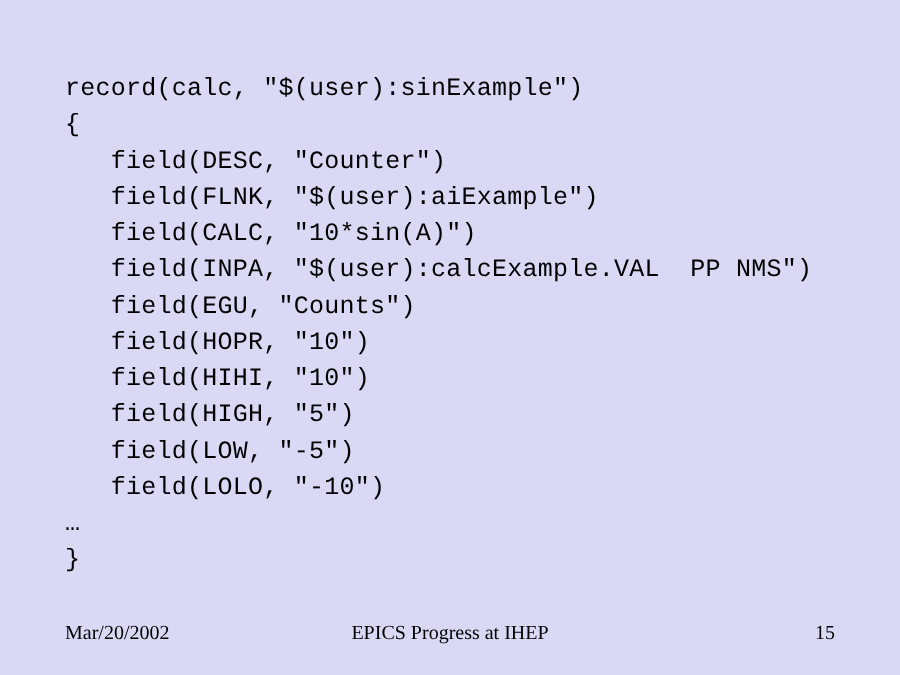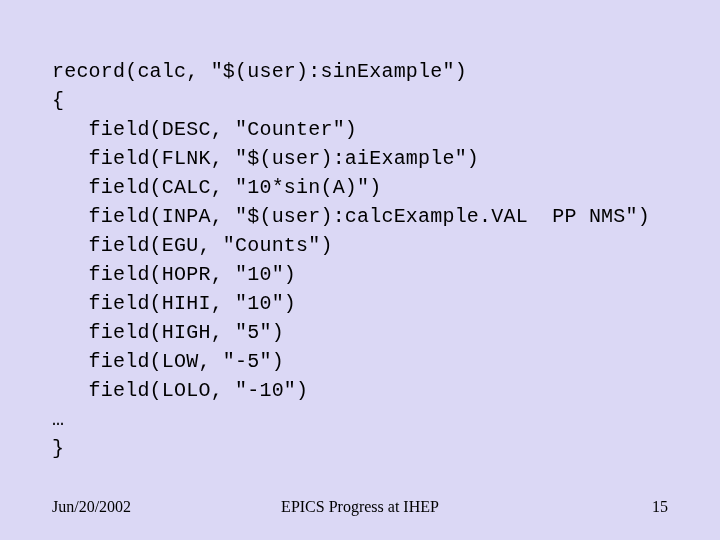--- a/index.html
+++ b/index.html
@@ -69,18 +69,18 @@
 <span>   field(EGU, "Counts")</span>
 <span>   field(HOPR, "10")</span>
 <span>   field(HIHI, "10")</span>
 <span>   field(HIGH, "5")</span>
 <span>   field(LOW, "-5")</span>
 <span>   field(LOLO, "-10")</span>
 <span>…</span>
 <span>}</span></div>
 
   <div class="footer">
-    <span class="footer-left">Jun/20/2002</span>
+    <span class="footer-left">Mar/20/2002</span>
     <span class="footer-center">EPICS Progress at IHEP</span>
     <span class="footer-right">15</span>
   </div>
 
 </div>
 
 </body></html>

